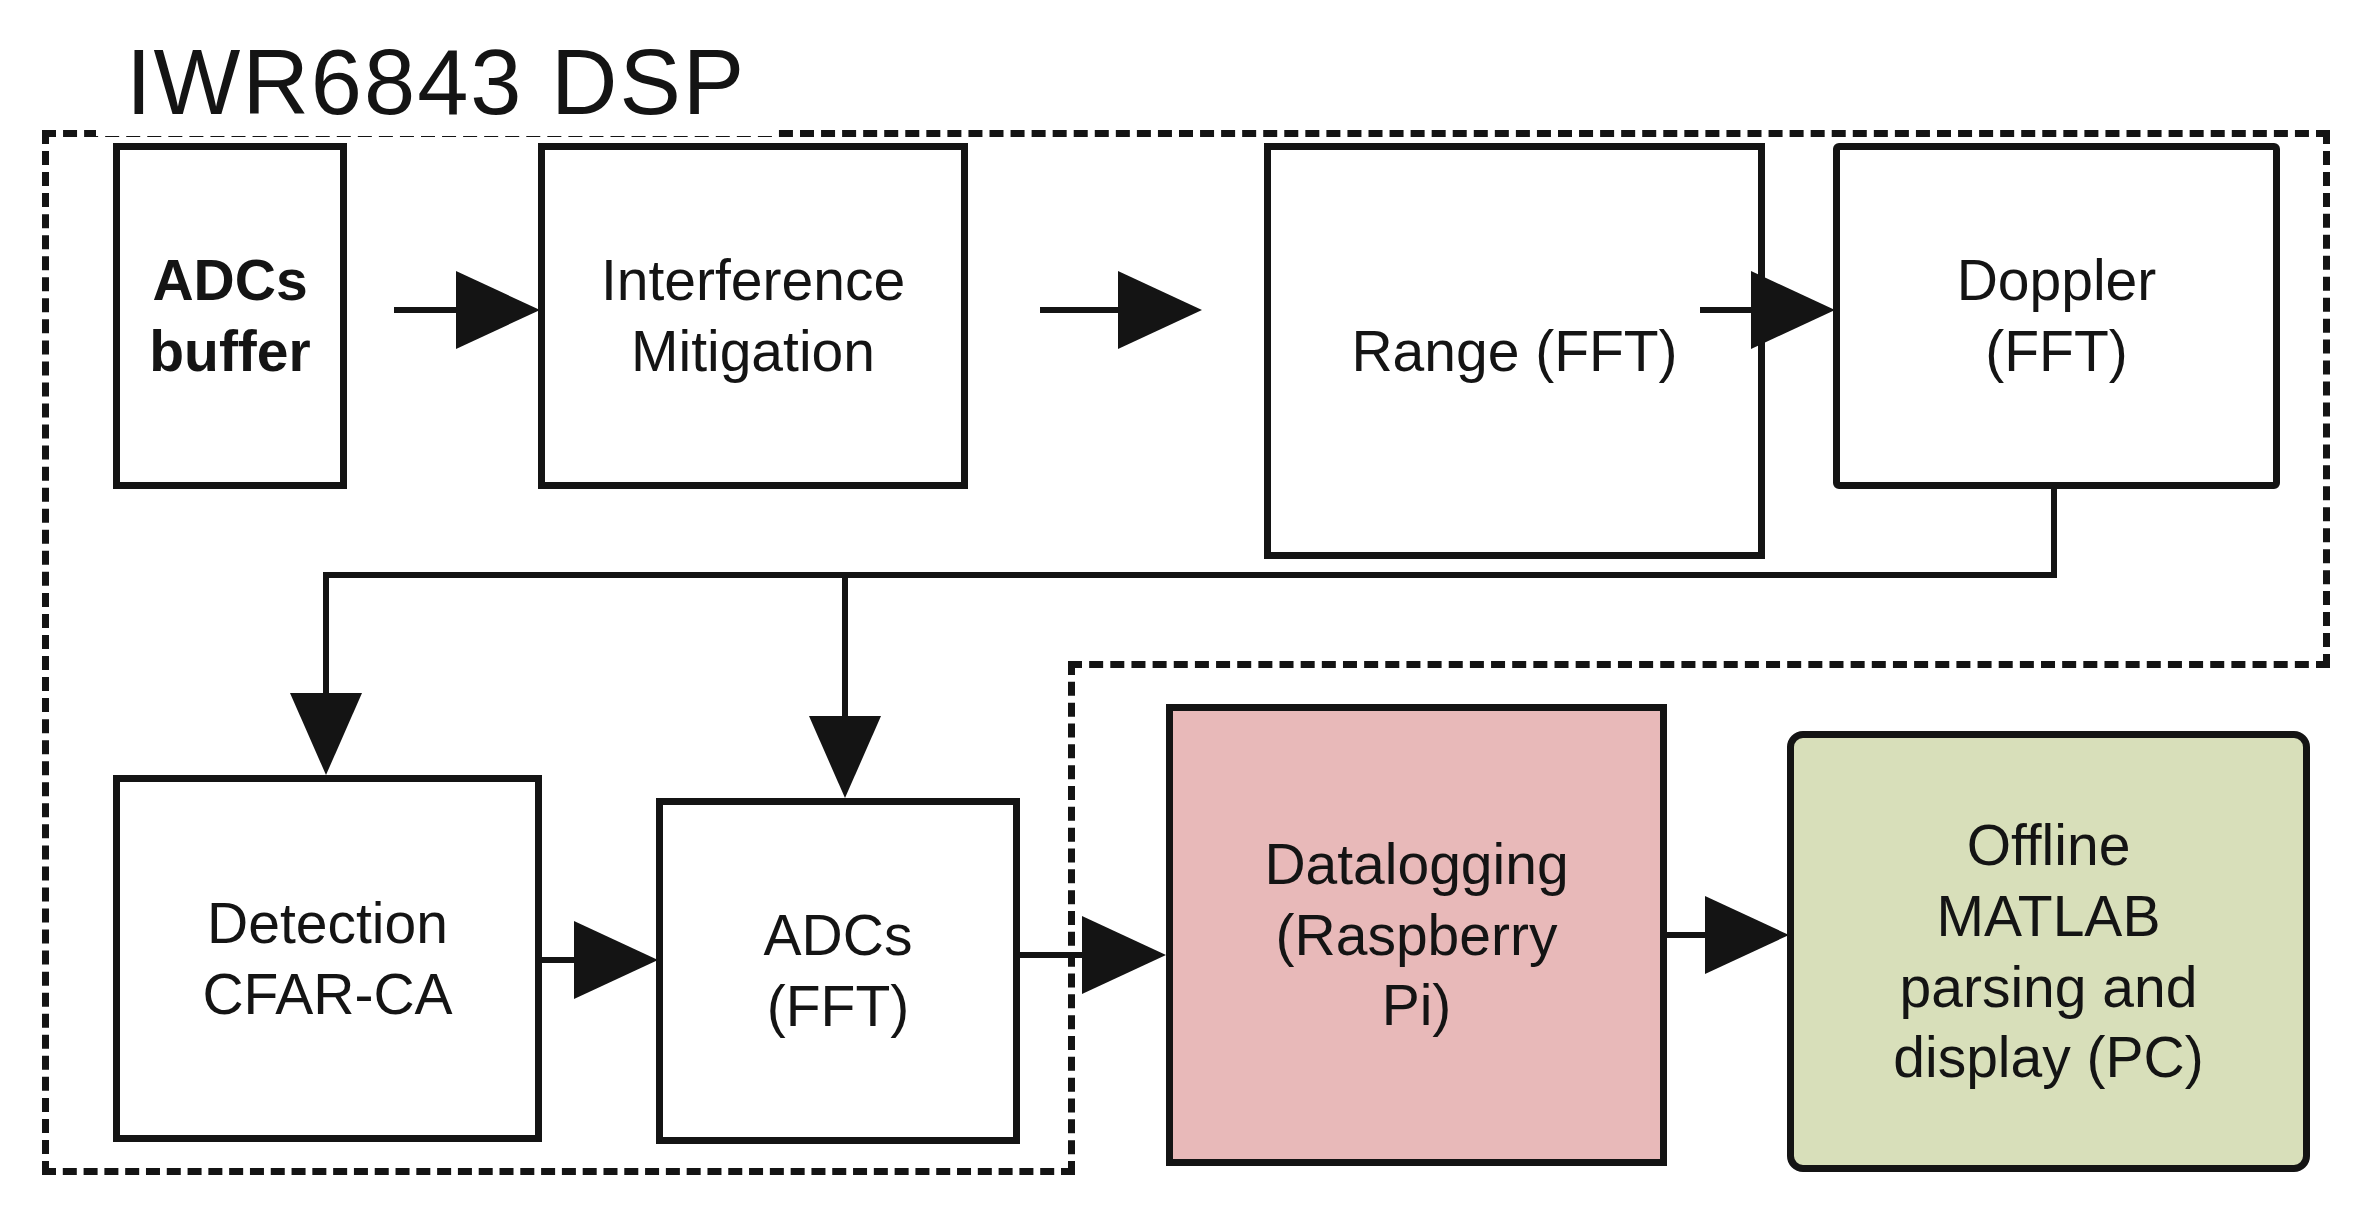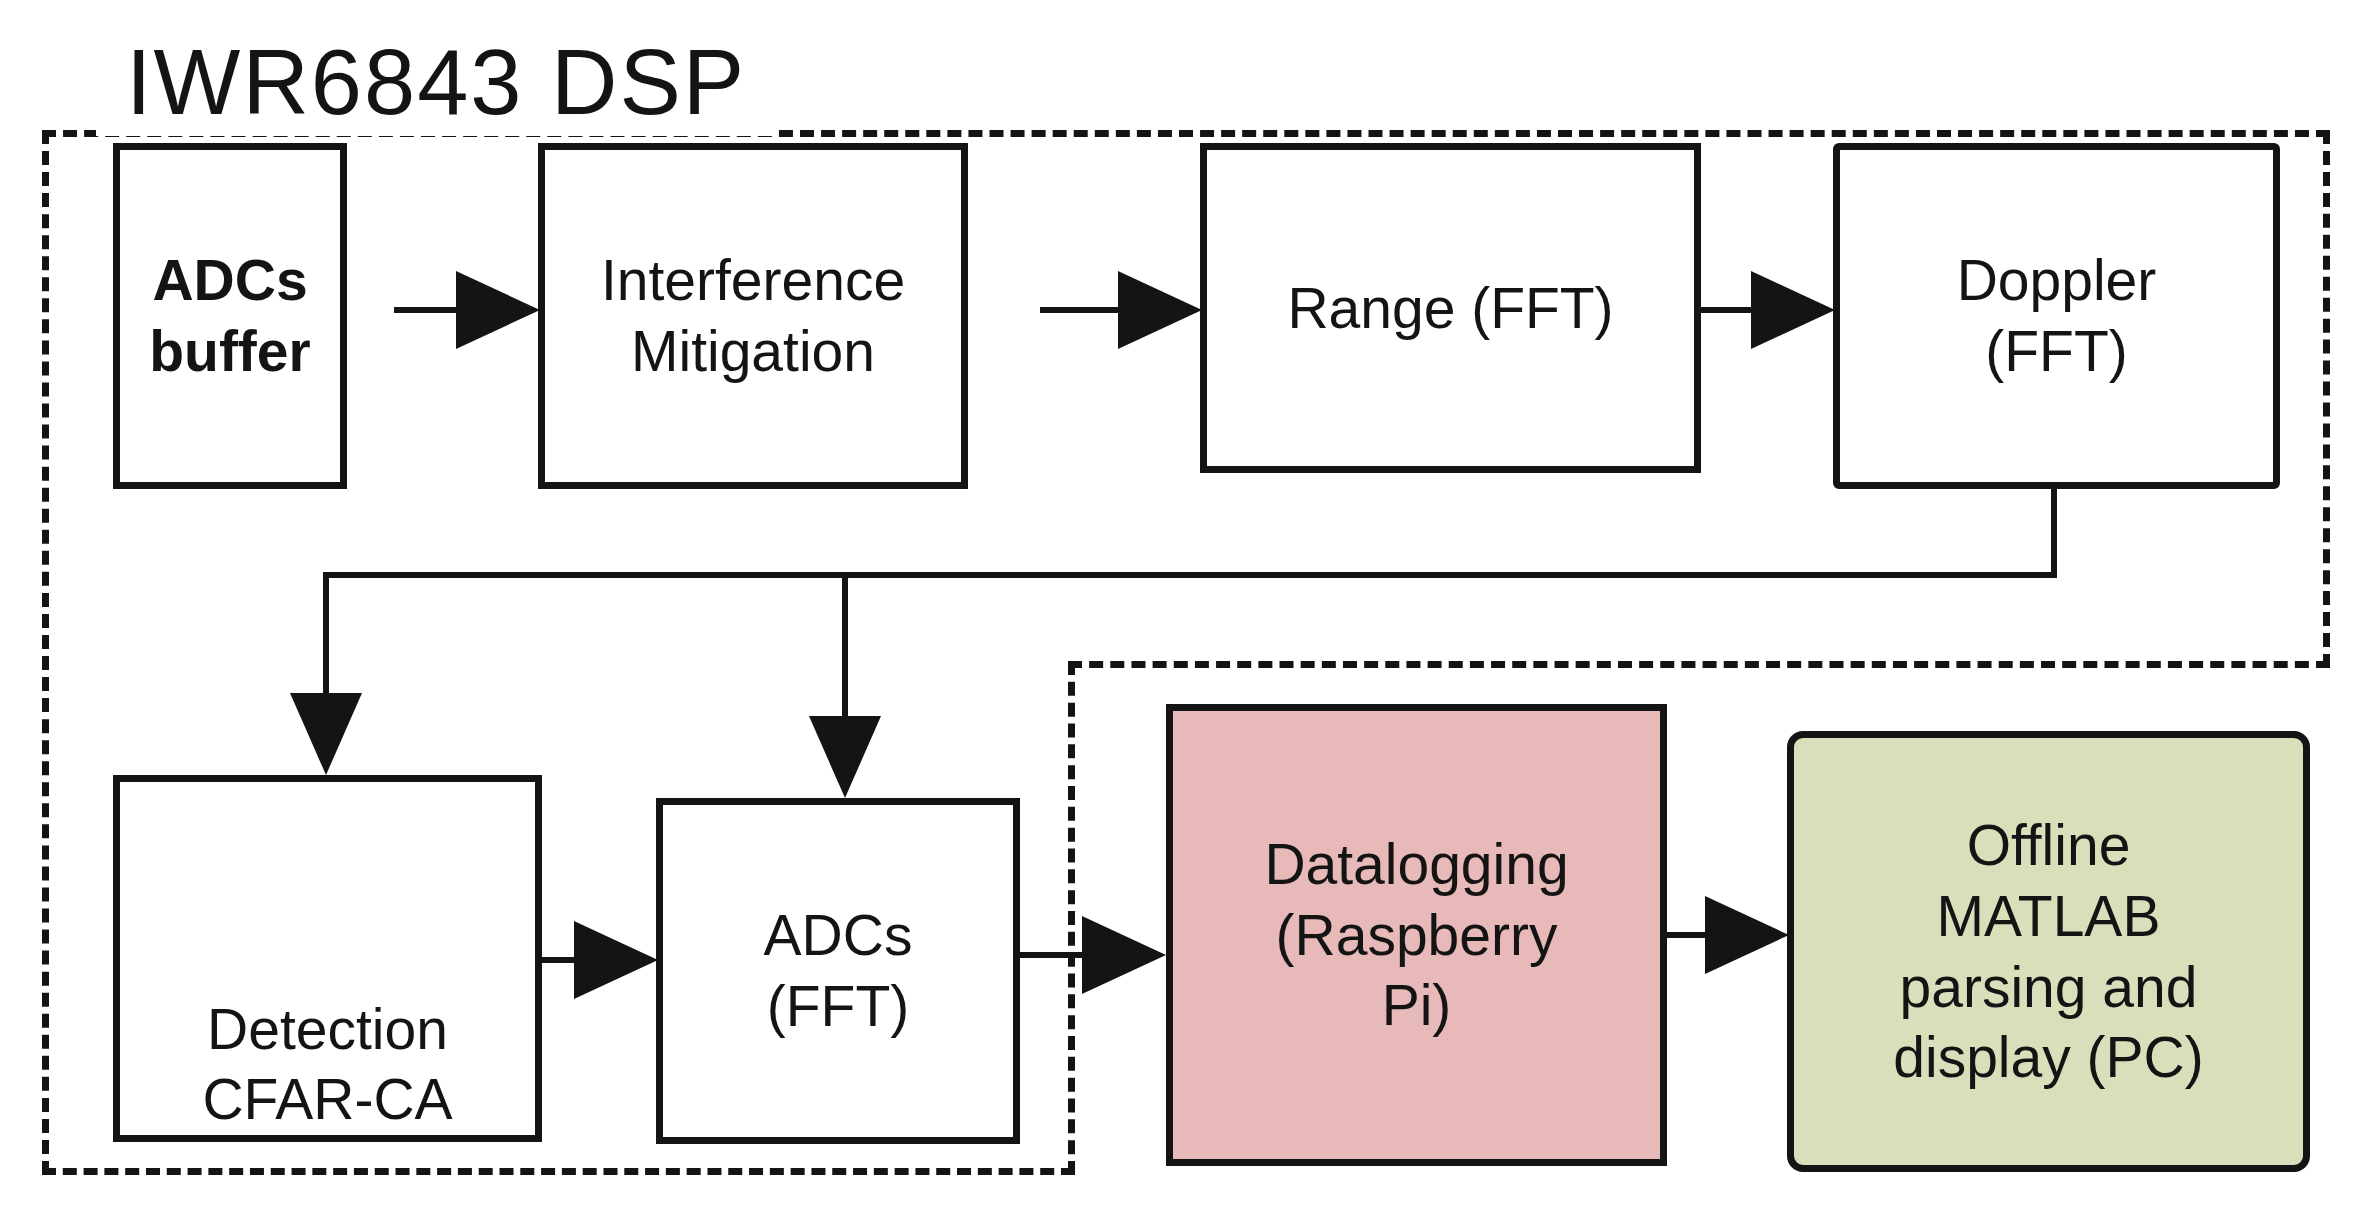--- a/index.html
+++ b/index.html
@@ -75,29 +75,29 @@
   <div class="dsp-title">IWR6843 DSP</div>
 
   <div class="box bold" style="left:113px;top:143px;width:234px;height:346px;">
     <span>ADCs
 buffer</span>
   </div>
   <div class="box" style="left:538px;top:143px;width:430px;height:346px;">
     <span>Interference
 Mitigation</span>
   </div>
-  <div class="box" style="left:1200px;top:143px;width:501px;height:330px;">
+  <div class="box" style="left:1264px;top:143px;width:501px;height:416px;">
     <span>Range (FFT)</span>
   </div>
   <div class="box" style="left:1833px;top:143px;width:447px;height:346px;border-radius:6px;">
     <span>Doppler
 (FFT)</span>
   </div>
 
-  <div class="box" style="left:113px;top:775px;width:429px;height:367px;align-items:flex-end;">
+  <div class="box" style="left:113px;top:775px;width:429px;height:367px;">
     <span>Detection
 CFAR-CA</span>
   </div>
   <div class="box" style="left:656px;top:798px;width:364px;height:346px;">
     <span>ADCs
 (FFT)</span>
   </div>
   <div class="box pink" style="left:1166px;top:704px;width:501px;height:462px;">
     <span>Datalogging
 (Raspberry

